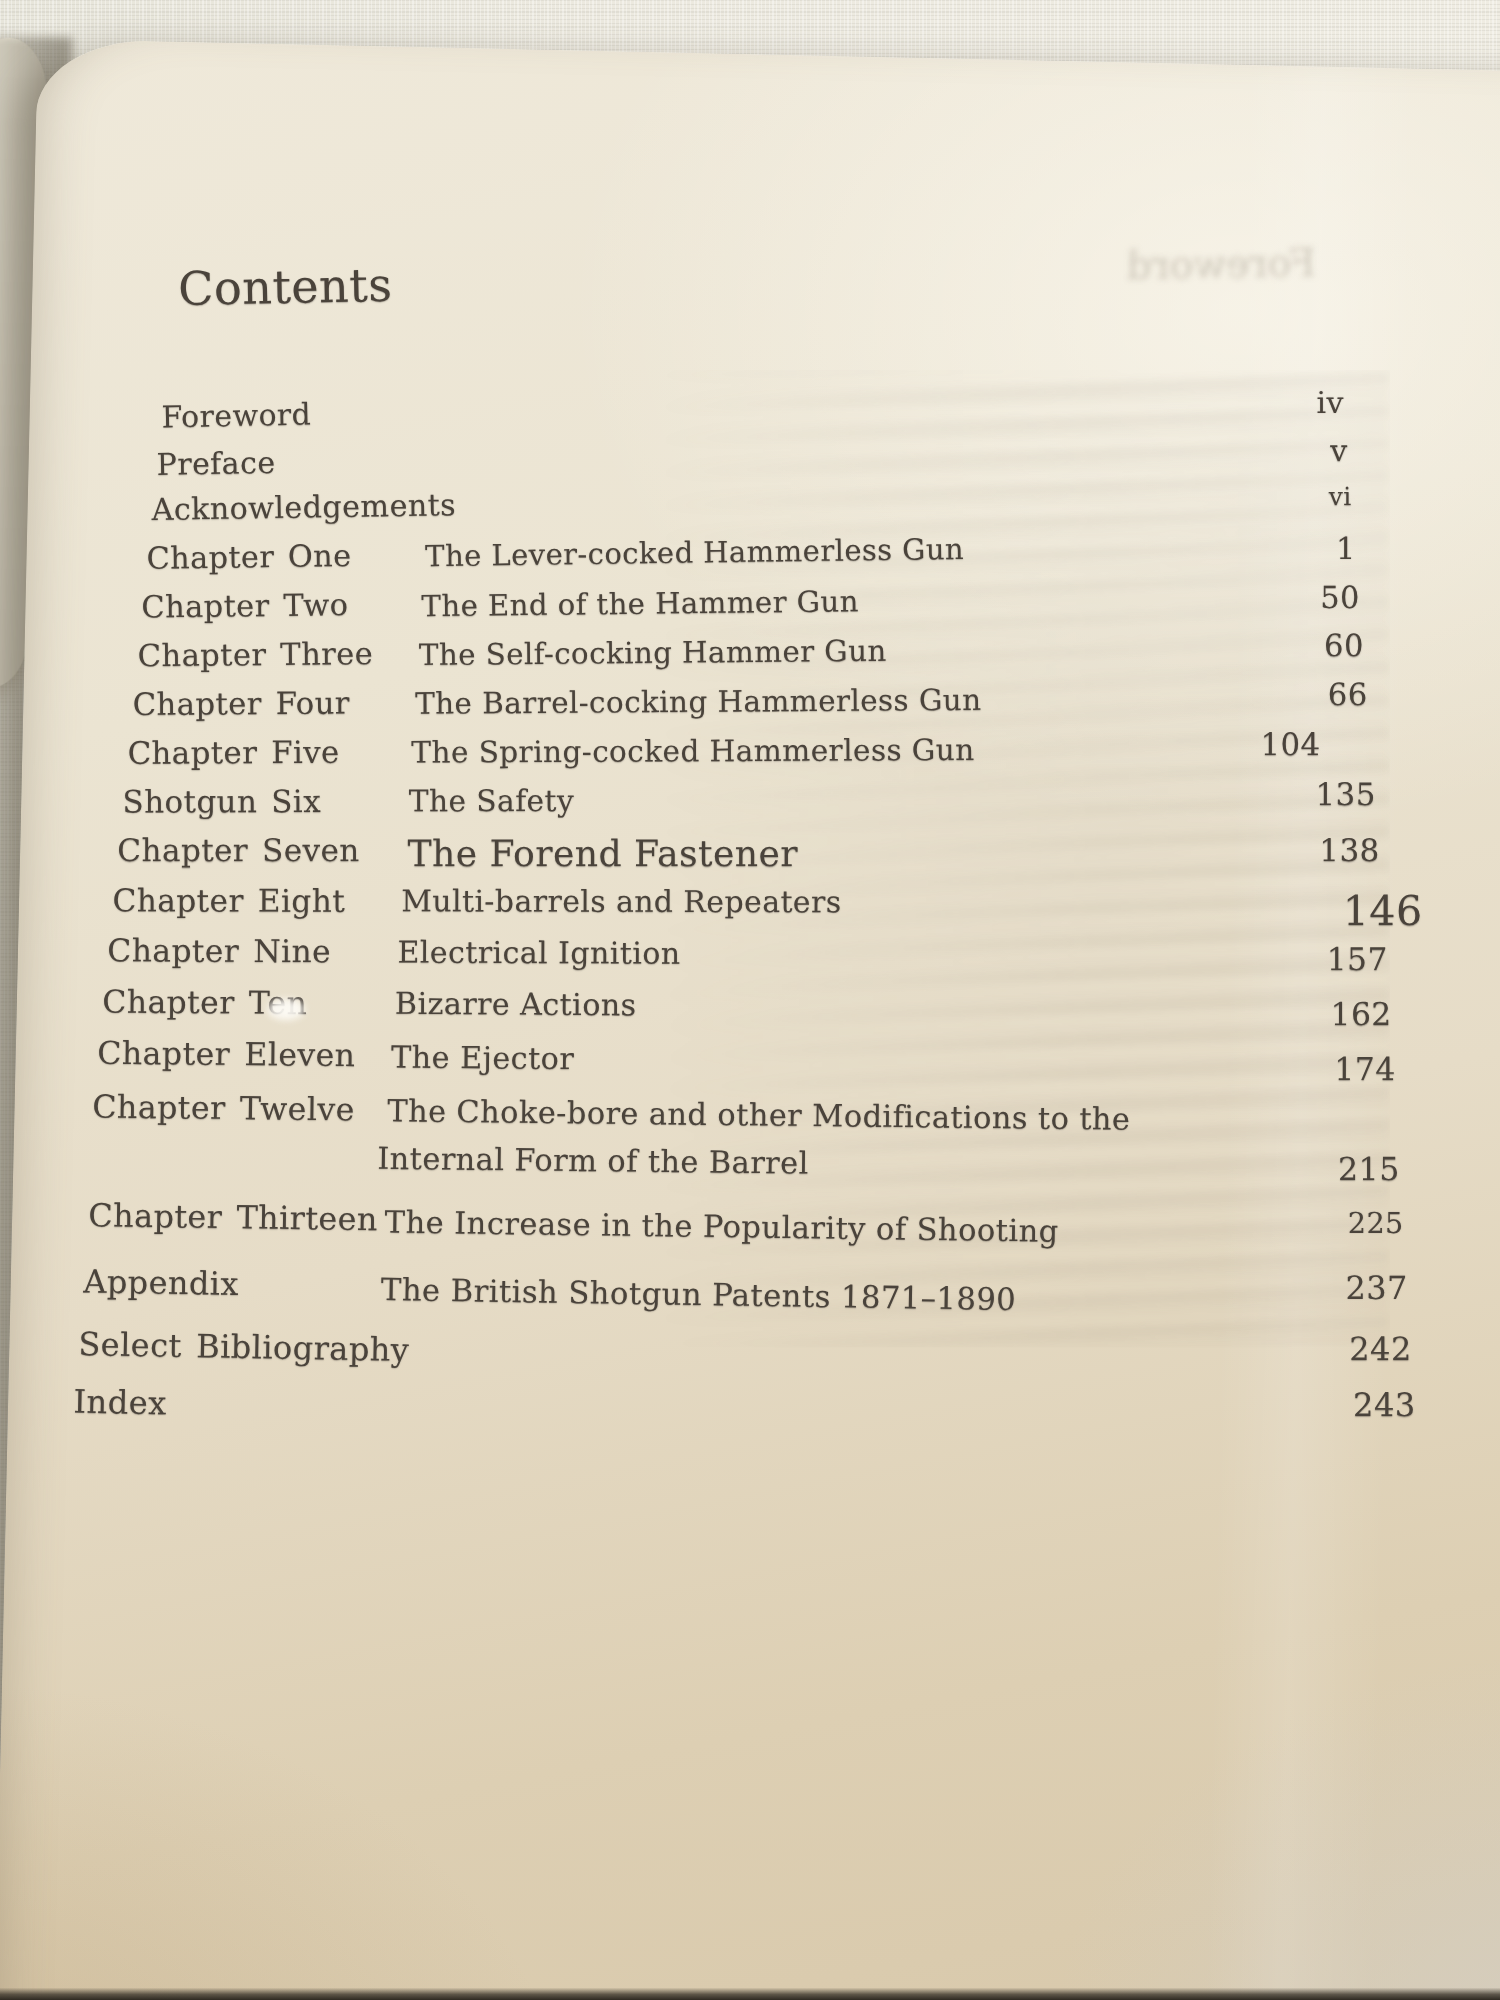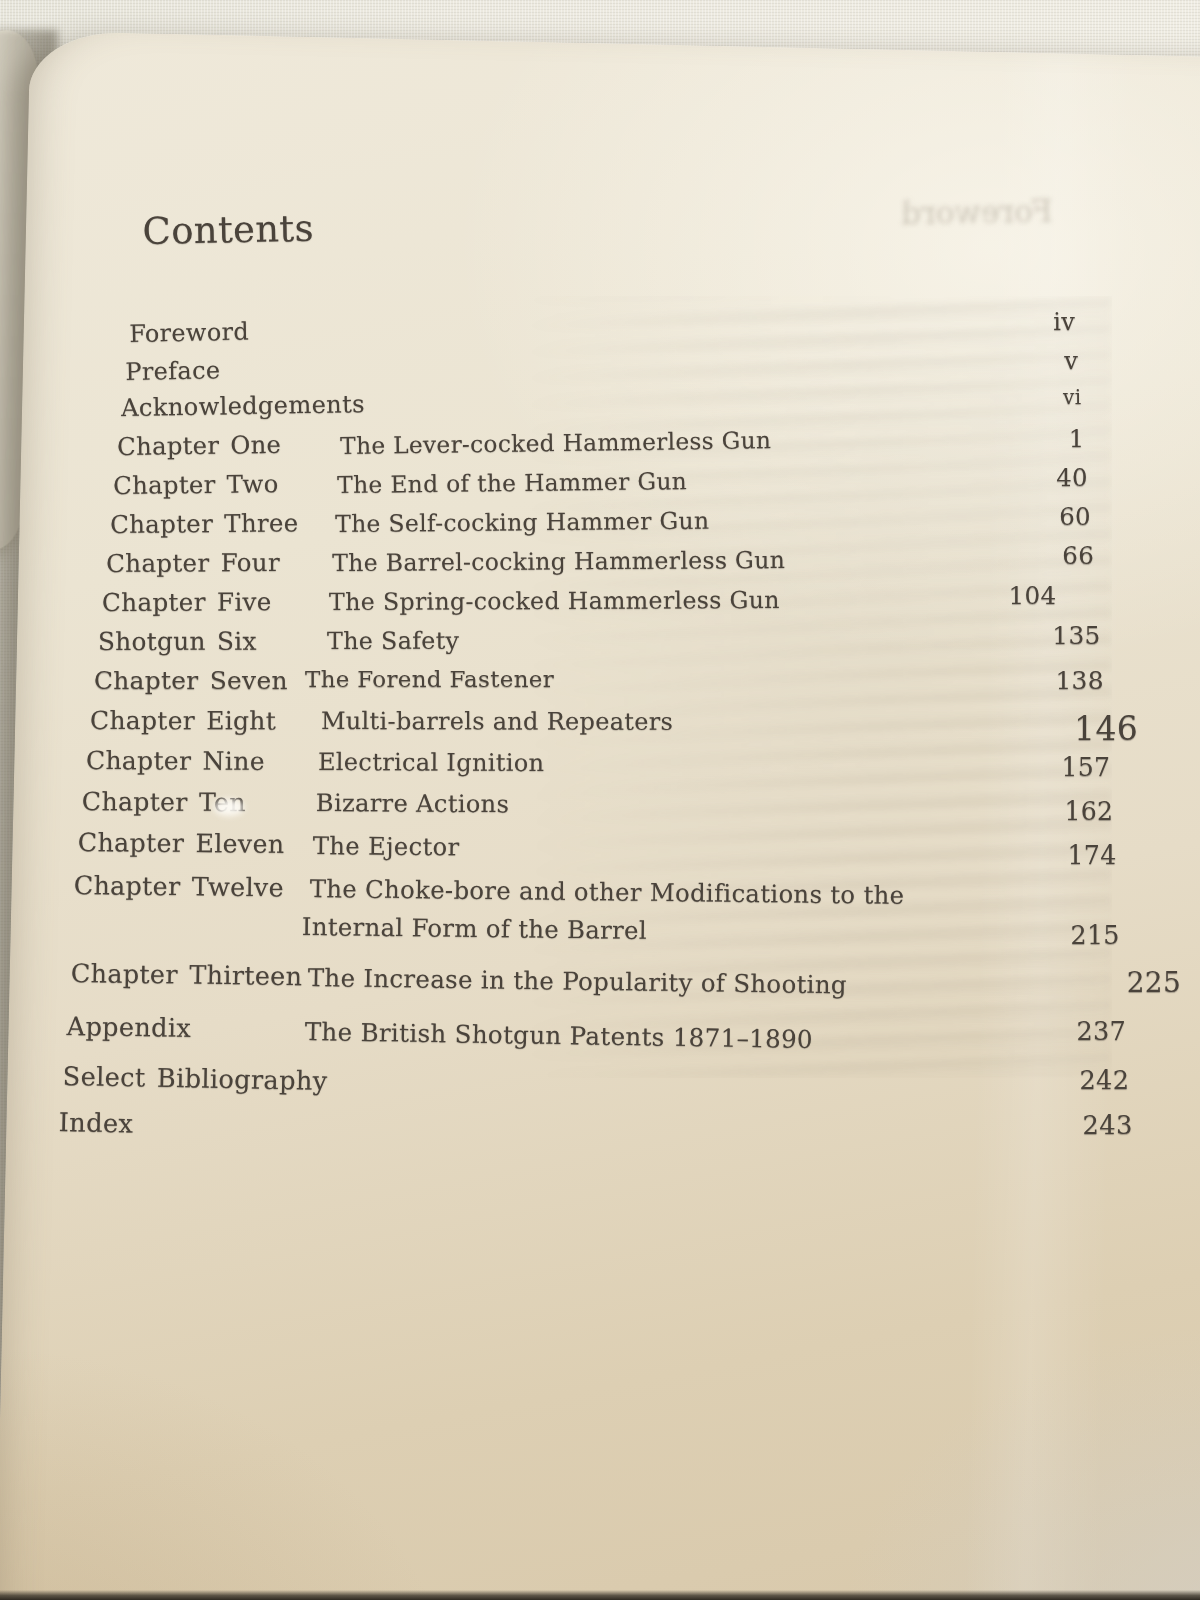--- a/index.html
+++ b/index.html
@@ -97,55 +97,55 @@
       <div class="txt num" style="left: 945px; top: 308px; font-size: 24px;">iv</div>
       <div class="txt lbl" style="left: 125.1px; top: 358px; font-size: 24.1px; transform: rotate(-1.04deg); transform-origin: left top;">Preface</div>
       <div class="txt num" style="left: 948.2px; top: 347px; font-size: 24.1px;">v</div>
       <div class="txt lbl" style="left: 121.2px; top: 394px; font-size: 24.2px; transform: rotate(-0.91deg); transform-origin: left top;">Acknowledgements</div>
       <div class="txt num" style="left: 951.4px; top: 385px; font-size: 20px;">vi</div>
       <div class="txt lbl" style="left: 117.3px; top: 432px; font-size: 24.3px; transform: rotate(-0.78deg); transform-origin: left top;">Chapter One</div>
       <div class="txt" style="left: 340px; top: 432px; font-size: 23.3px; transform: rotate(-0.78deg); transform-origin: left top;">The Lever-cocked Hammerless Gun</div>
       <div class="txt num" style="left: 954.6px; top: 424px; font-size: 24.3px;">1</div>
       <div class="txt lbl" style="left: 113.4px; top: 471px; font-size: 24.4px; transform: rotate(-0.65deg); transform-origin: left top;">Chapter Two</div>
       <div class="txt" style="left: 337.3px; top: 471px; font-size: 23.4px; transform: rotate(-0.65deg); transform-origin: left top;">The End of the Hammer Gun</div>
-      <div class="txt num" style="left: 957.8px; top: 463px; font-size: 24.4px;">40</div>
+      <div class="txt num" style="left: 957.8px; top: 463px; font-size: 24.4px;">50</div>
       <div class="txt lbl" style="left: 109.5px; top: 510px; font-size: 24.5px; transform: rotate(-0.52deg); transform-origin: left top;">Chapter Three</div>
       <div class="txt" style="left: 334.6px; top: 510px; font-size: 23.5px; transform: rotate(-0.52deg); transform-origin: left top;">The Self-cocking Hammer Gun</div>
       <div class="txt num" style="left: 961px; top: 502px; font-size: 24.5px;">60</div>
       <div class="txt lbl" style="left: 105.6px; top: 549px; font-size: 24.6px; transform: rotate(-0.39deg); transform-origin: left top;">Chapter Four</div>
       <div class="txt" style="left: 331.9px; top: 549px; font-size: 23.6px; transform: rotate(-0.39deg); transform-origin: left top;">The Barrel-cocking Hammerless Gun</div>
       <div class="txt num" style="left: 964.2px; top: 541px; font-size: 24.6px;">66</div>
       <div class="txt lbl" style="left: 101.7px; top: 588px; font-size: 24.7px; transform: rotate(-0.26deg); transform-origin: left top;">Chapter Five</div>
       <div class="txt" style="left: 329.2px; top: 588px; font-size: 23.7px; transform: rotate(-0.26deg); transform-origin: left top;">The Spring-cocked Hammerless Gun</div>
       <div class="txt num" style="left: 967.4px; top: 581px; font-size: 24.7px; text-align: center;">104</div>
       <div class="txt lbl" style="left: 97.8px; top: 627px; font-size: 24.8px; transform: rotate(-0.13deg); transform-origin: left top;">Shotgun Six</div>
       <div class="txt" style="left: 326.5px; top: 627px; font-size: 23.8px; transform: rotate(-0.13deg); transform-origin: left top;">The Safety</div>
       <div class="txt num" style="left: 970.6px; top: 621px; font-size: 24.8px;">135</div>
       <div class="txt lbl" style="left: 93.9px; top: 666px; font-size: 24.9px;">Chapter Seven</div>
-      <div class="txt" style="left: 305px; top: 666px; font-size: 23px;">The Forend Fastener</div>
+      <div class="txt" style="left: 326px; top: 666px; font-size: 29px;">The Forend Fastener</div>
       <div class="txt num" style="left: 973.8px; top: 666px; font-size: 24.9px;">138</div>
       <div class="txt lbl" style="left: 90px; top: 706px; font-size: 25px; transform: rotate(0.13deg); transform-origin: left top; text-align: right;">Chapter Eight</div>
       <div class="txt" style="left: 321.1px; top: 706.8px; font-size: 24px; transform: rotate(0.13deg); transform-origin: left top;">Multi-barrels and Repeaters</div>
       <div class="txt num" style="left: 1008px; top: 709px; font-size: 33px;">146</div>
       <div class="txt lbl" style="left: 86.1px; top: 746px; font-size: 25.1px; transform: rotate(0.26deg); transform-origin: left top;">Chapter Nine</div>
       <div class="txt" style="left: 318.4px; top: 747.6px; font-size: 24.1px; transform: rotate(0.26deg); transform-origin: left top;">Electrical Ignition</div>
       <div class="txt num" style="left: 980.2px; top: 753px; font-size: 25.1px;">157</div>
       <div class="txt lbl" style="left: 82.2px; top: 787px; font-size: 25.2px; transform: rotate(0.39deg); transform-origin: left top;">Chapter Ten</div>
       <div class="txt" style="left: 315.7px; top: 789.4px; font-size: 24.2px; transform: rotate(0.39deg); transform-origin: left top;">Bizarre Actions</div>
       <div class="txt num" style="left: 983.4px; top: 797px; font-size: 25.2px;">162</div>
       <div class="txt lbl" style="left: 78.3px; top: 828px; font-size: 25.3px; transform: rotate(0.52deg); transform-origin: left top;">Chapter Eleven</div>
       <div class="txt" style="left: 313px; top: 831.2px; font-size: 24.3px; transform: rotate(0.52deg); transform-origin: left top;">The Ejector</div>
       <div class="txt num" style="left: 986.6px; top: 841px; font-size: 25.3px;">174</div>
       <div class="txt lbl" style="left: 74.4px; top: 870px; font-size: 25.4px; transform: rotate(0.65deg); transform-origin: left top;">Chapter Twelve</div>
       <div class="txt" style="left: 310.3px; top: 874px; font-size: 24.4px; transform: rotate(0.65deg); transform-origin: left top;">The Choke-bore and other Modifications to the</div>
       <div class="txt" style="left: 302.3px; top: 912px; font-size: 24.4px; transform: rotate(0.65deg); transform-origin: left top;">Internal Form of the Barrel</div>
       <div class="txt num" style="left: 989.8px; top: 920px; font-size: 25.4px;">215</div>
       <div class="txt lbl" style="left: 70.5px; top: 958px; font-size: 25.5px; transform: rotate(0.78deg); transform-origin: left top;">Chapter Thirteen</div>
       <div class="txt" style="left: 307.6px; top: 962.8px; font-size: 24.5px; transform: rotate(0.78deg); transform-origin: left top;">The Increase in the Popularity of Shooting</div>
-      <div class="txt num" style="left: 1051px; top: 966px; font-size: 28px;">225</div>
+      <div class="txt num" style="left: 993px; top: 966px; font-size: 23px;">225</div>
       <div class="txt lbl" style="left: 66.6px; top: 1011px; font-size: 25.6px; transform: rotate(0.91deg); transform-origin: left top;">Appendix</div>
       <div class="txt" style="left: 304.9px; top: 1016.6px; font-size: 24.6px; transform: rotate(0.91deg); transform-origin: left top;">The British Shotgun Patents 1871–1890</div>
       <div class="txt num" style="left: 996.2px; top: 1016px; font-size: 25.6px;">237</div>
       <div class="txt lbl" style="left: 62.7px; top: 1061px; font-size: 25.7px; transform: rotate(1.04deg); transform-origin: left top;">Select Bibliography</div>
       <div class="txt num" style="left: 999.4px; top: 1065px; font-size: 25.7px;">242</div>
       <div class="txt lbl" style="left: 58.8px; top: 1107px; font-size: 25.8px; transform: rotate(1.17deg); transform-origin: left top;">Index</div>
       <div class="txt num" style="left: 1002.6px; top: 1110px; font-size: 25.8px;">243</div>
     </div>
 </div>
 

